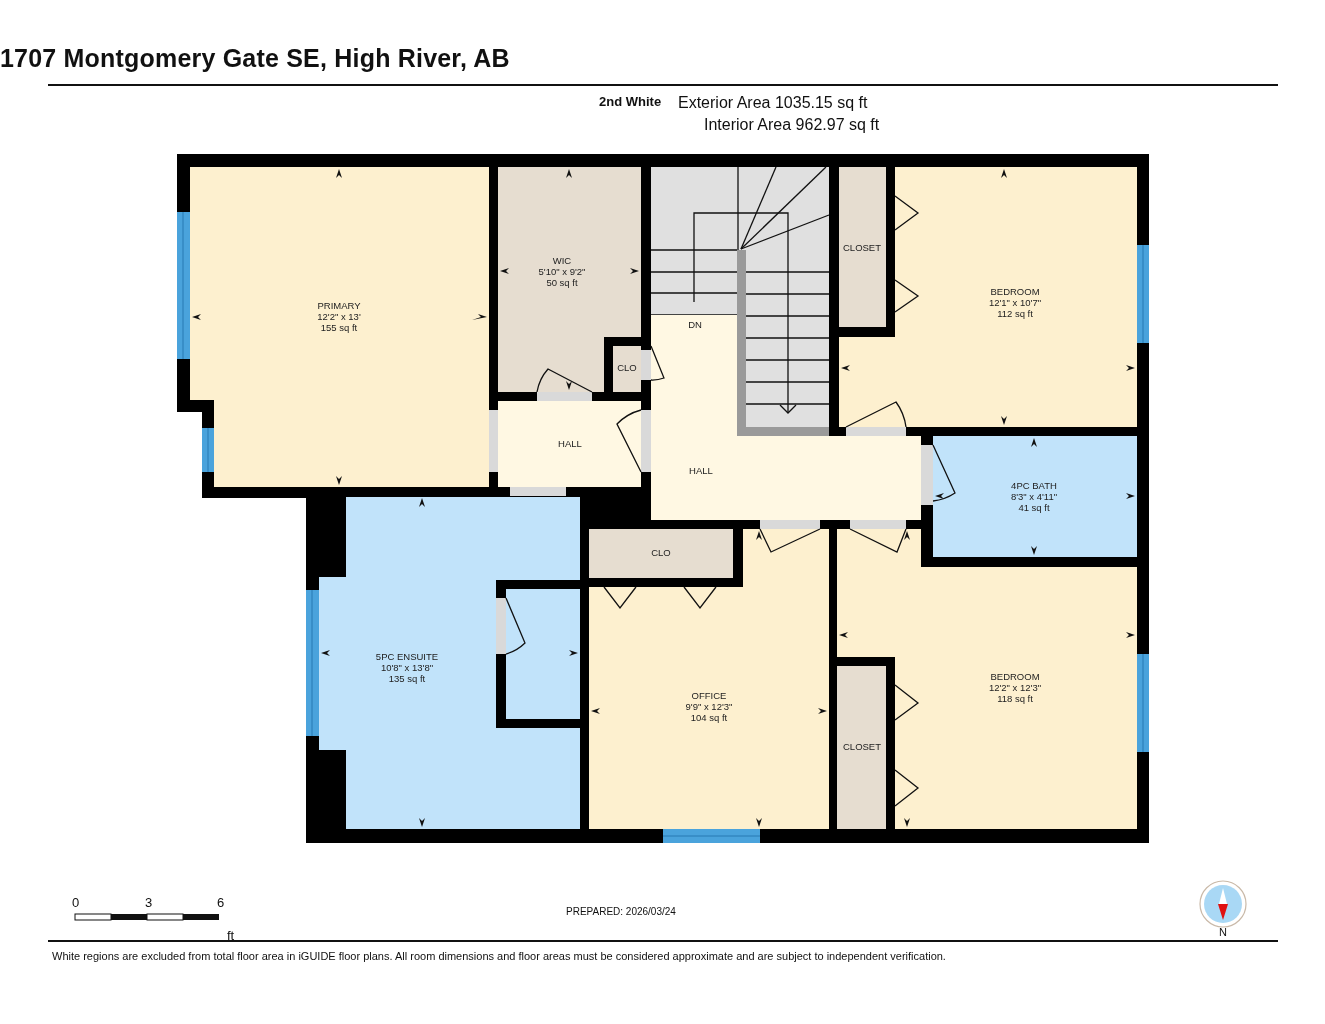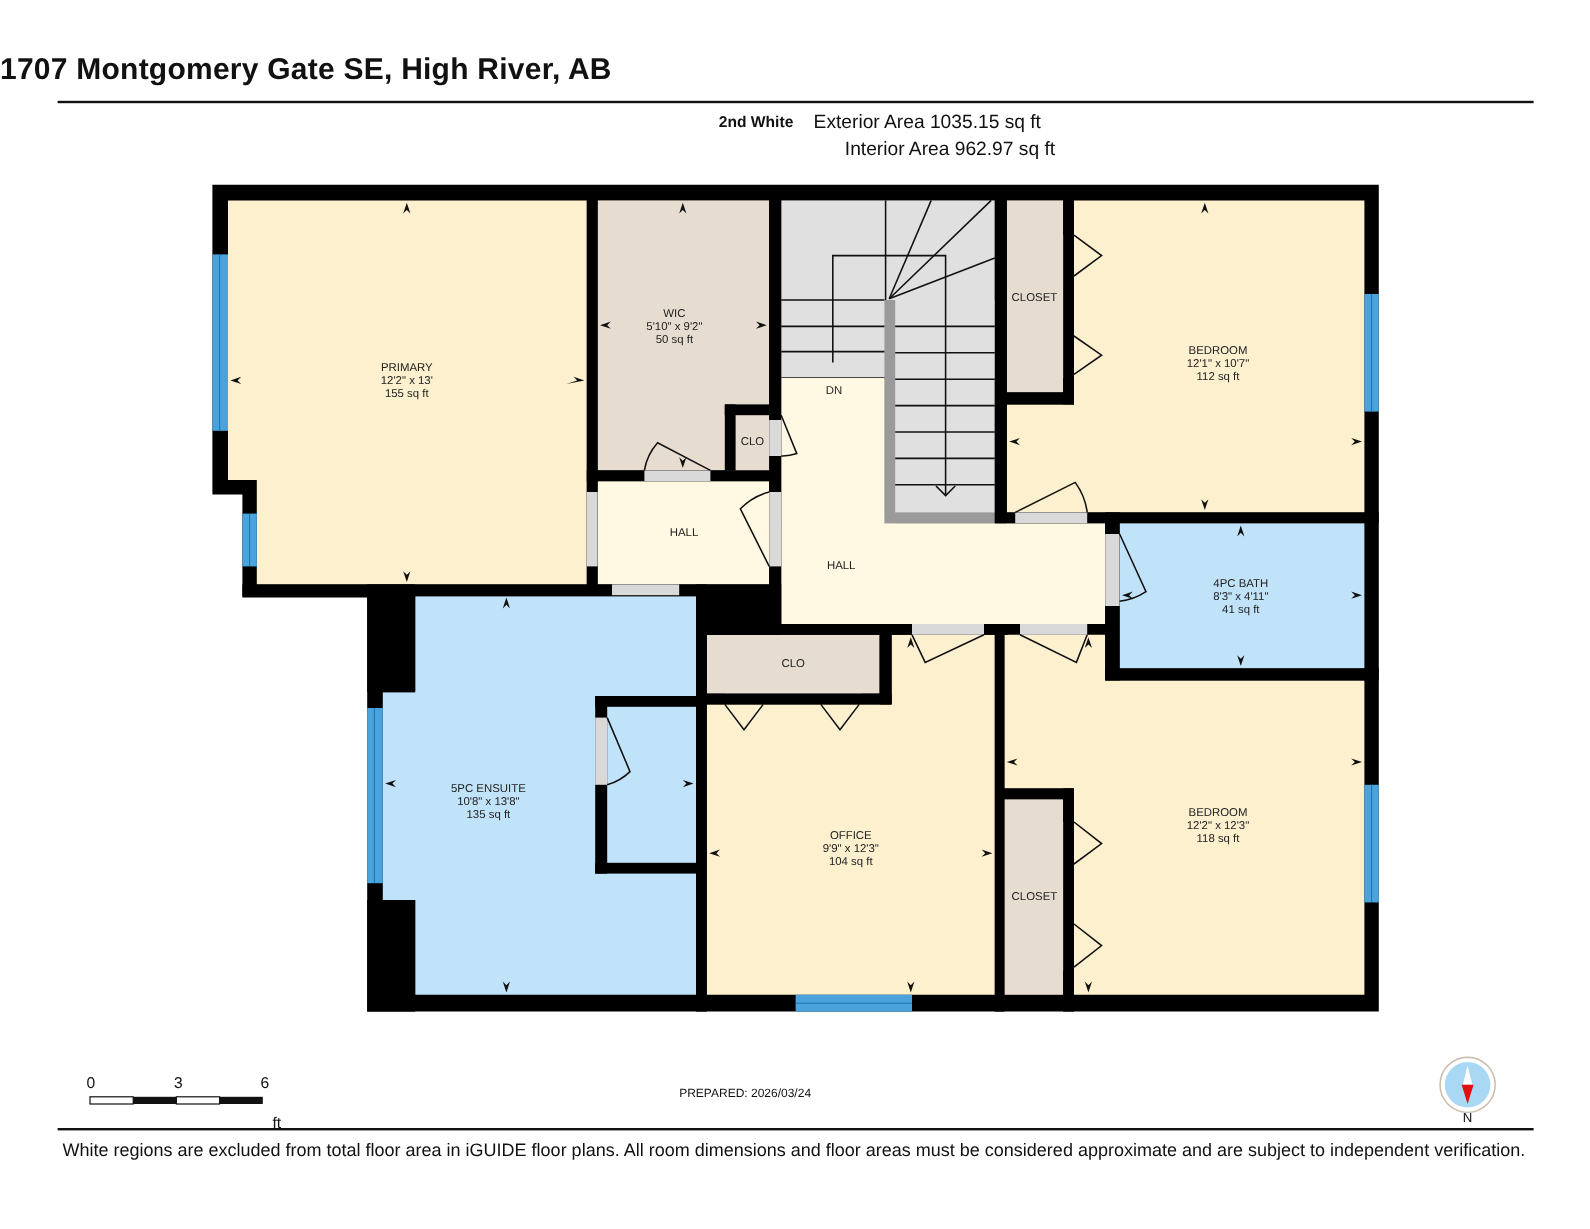--- a/index.html
+++ b/index.html
@@ -5,21 +5,21 @@
   html, body { margin:0; padding:0; background:#ffffff; }
   body { width:1325px; height:1024px; position:relative; overflow:hidden; font-family:"Liberation Sans", sans-serif; color:#111; }
   .title { position:absolute; left:0; width:1103px; top:44px; text-align:left; font-size:25px; font-weight:bold; letter-spacing:0.2px; }
   .rule { position:absolute; left:48px; width:1230px; height:2px; background:#111; }
   .floor-label { position:absolute; left:599px; top:94px; font-size:13px; font-weight:bold; }
   .area-line { position:absolute; left:678px; font-size:16px; }
   svg.plan { position:absolute; left:0; top:0; }
   .rlabel { font-family:"Liberation Sans", sans-serif; font-size:9.5px; fill:#222; text-anchor:middle; }
   .scale-num { position:absolute; top:895px; font-size:13px; }
   .prepared { position:absolute; left:566px; top:906px; font-size:10px; }
-  .disclaimer { position:absolute; left:52px; top:950px; font-size:15px; }
+  .disclaimer { position:absolute; left:52px; top:950px; font-size:11px; }
   .compass { position:absolute; left:1198px; top:880px; width:50px; height:60px; }
 </style>
 </head>
 <body>
 
 <div class="title">1707 Montgomery Gate SE, High River, AB</div>
 <div class="rule" style="top:84px;"></div>
 <div class="floor-label">2nd White</div>
 <div class="area-line" style="top:94px;">Exterior Area 1035.15 sq ft</div>
 <div class="area-line" style="top:116px;margin-left:26px;">Interior Area 962.97 sq ft</div>

